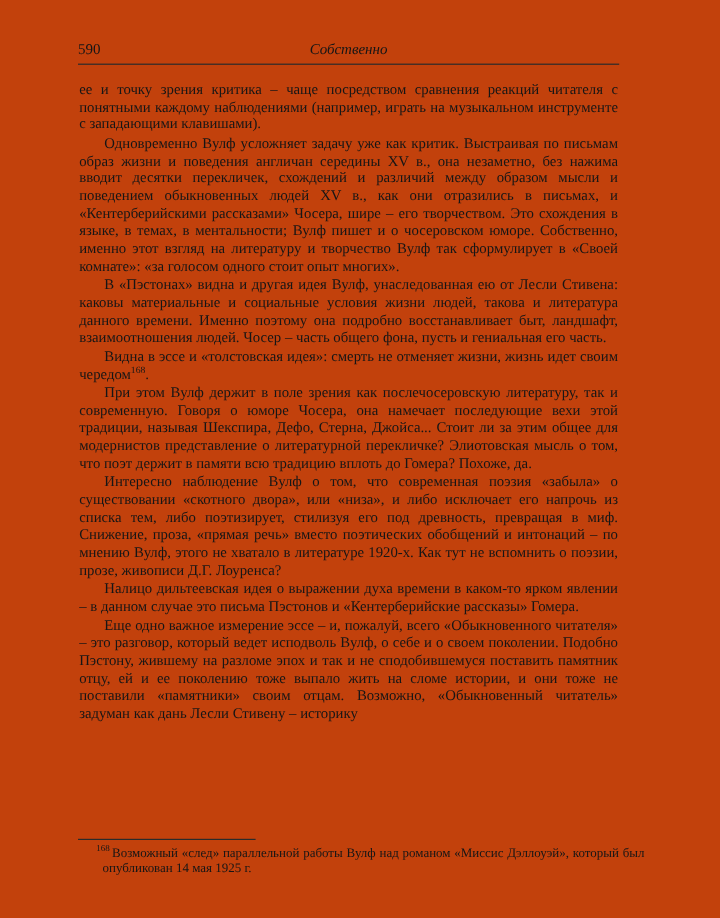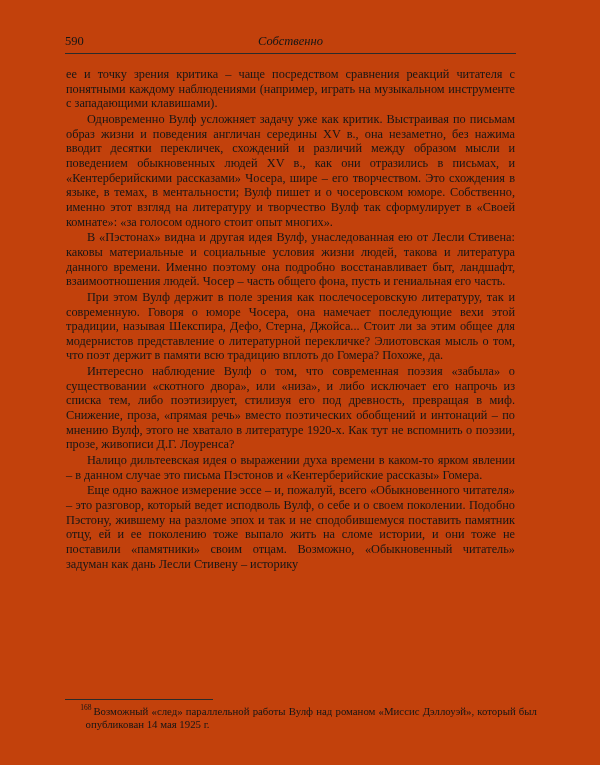--- a/index.html
+++ b/index.html
@@ -54,20 +54,21 @@
     <span class="running-title">Собственно</span>
     <span></span>
   </header>
 
   <div class="header-rule"></div>
 
   <main class="body-text">
     <p class="opening">ее и точку зрения критика – чаще посредством сравнения реакций читателя с понятными каждому наблюдениями (например, играть на музыкальном инструменте с западающими клавишами).</p>
     <p>Одновременно Вулф усложняет задачу уже как критик. Выстраивая по письмам образ жизни и поведения англичан середины XV в., она незаметно, без нажима вводит десятки перекличек, схождений и различий между образом мысли и поведением обыкновенных людей XV в., как они отразились в письмах, и «Кентерберийскими рассказами» Чосера, шире – его творчеством. Это схождения в языке, в темах, в ментальности; Вулф пишет и о чосеровском юморе. Собственно, именно этот взгляд на литературу и творчество Вулф так сформулирует в «Своей комнате»: «за голосом одного стоит опыт многих».</p>
     <p>В «Пэстонах» видна и другая идея Вулф, унаследованная ею от Лесли Стивена: каковы материальные и социальные условия жизни людей, такова и литература данного времени. Именно поэтому она подробно восстанавливает быт, ландшафт, взаимоотношения людей. Чосер – часть общего фона, пусть и гениальная его часть.</p>
+    <p><span>Видна в эссе и «толстовская идея»: смерть не отменяет жизни, жизнь идет своим чередом</span><sup class="note-ref">168</sup><span>.</span></p>
     <p>При этом Вулф держит в поле зрения как послечосеровскую литературу, так и современную. Говоря о юморе Чосера, она намечает последующие вехи этой традиции, называя Шекспира, Дефо, Стерна, Джойса... Стоит ли за этим общее для модернистов представление о литературной перекличке? Элиотовская мысль о том, что поэт держит в памяти всю традицию вплоть до Гомера? Похоже, да.</p>
     <p>Интересно наблюдение Вулф о том, что современная поэзия «забыла» о существовании «скотного двора», или «низа», и либо исключает его напрочь из списка тем, либо поэтизирует, стилизуя его под древность, превращая в миф. Снижение, проза, «прямая речь» вместо поэтических обобщений и интонаций – по мнению Вулф, этого не хватало в литературе 1920-х. Как тут не вспомнить о поэзии, прозе, живописи Д.Г. Лоуренса?</p>
     <p>Налицо дильтеевская идея о выражении духа времени в каком-то ярком явлении – в данном случае это письма Пэстонов и «Кентерберийские рассказы» Гомера.</p>
     <p>Еще одно важное измерение эссе – и, пожалуй, всего «Обыкновенного читателя» – это разговор, который ведет исподволь Вулф, о себе и о своем поколении. Подобно Пэстону, жившему на разломе эпох и так и не сподобившемуся поставить памятник отцу, ей и ее поколению тоже выпало жить на сломе истории, и они тоже не поставили «памятники» своим отцам. Возможно, «Обыкновенный читатель» задуман как дань Лесли Стивену – историку</p>
   </main>
 
   <footer class="footnote-area">
     <div class="footnote-rule"></div>
     <p class="footnote"><sup>168</sup><span>Возможный «след» параллельной работы Вулф над романом «Миссис Дэллоуэй», который был опубликован 14 мая 1925 г.</span></p>
   </footer>

